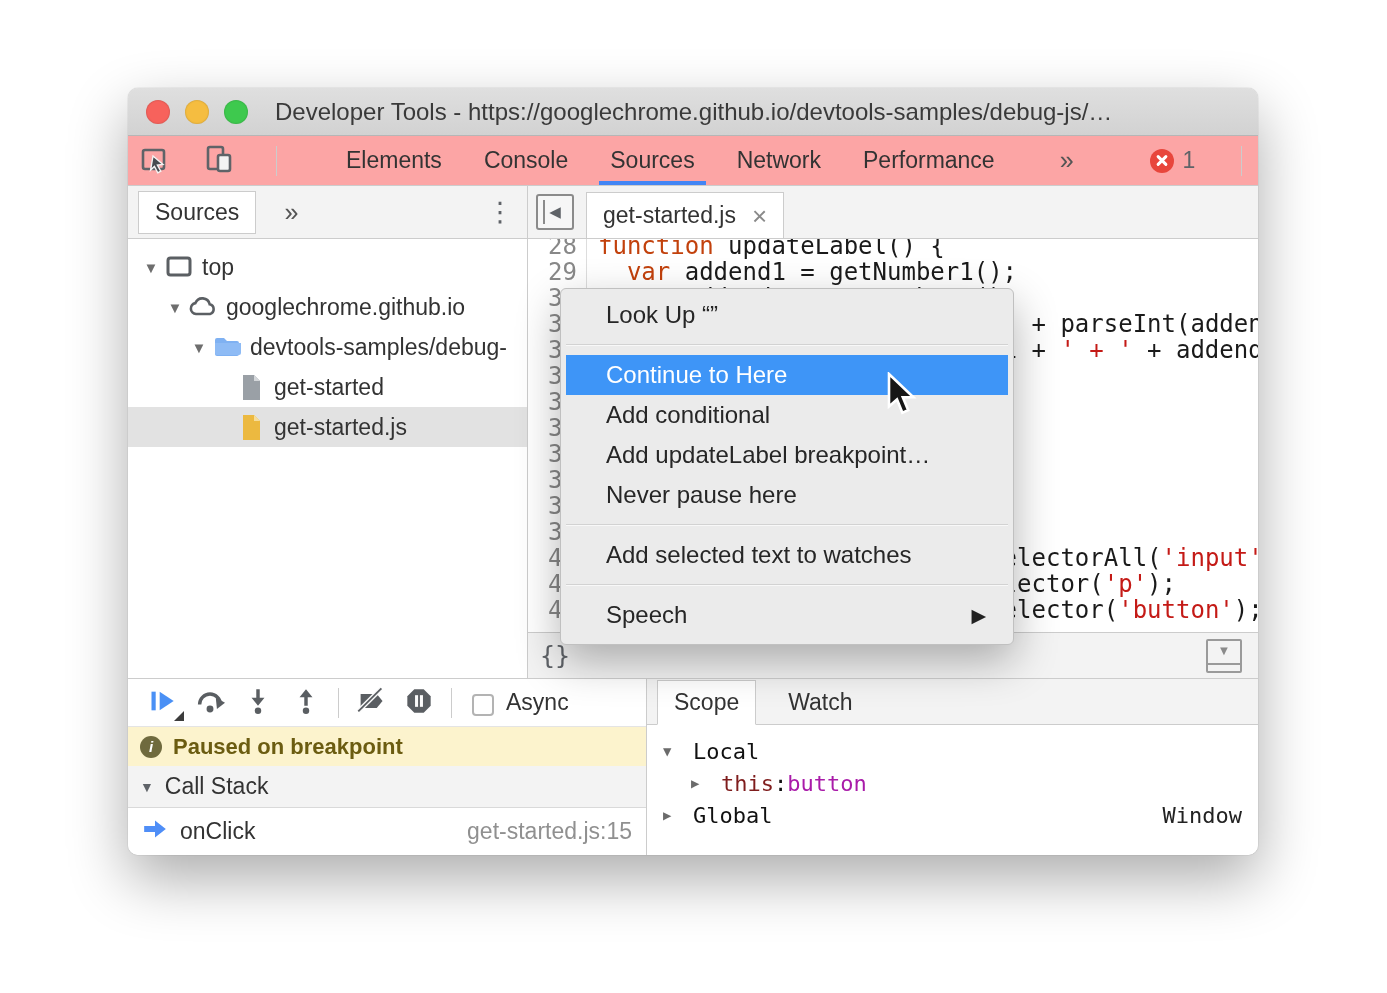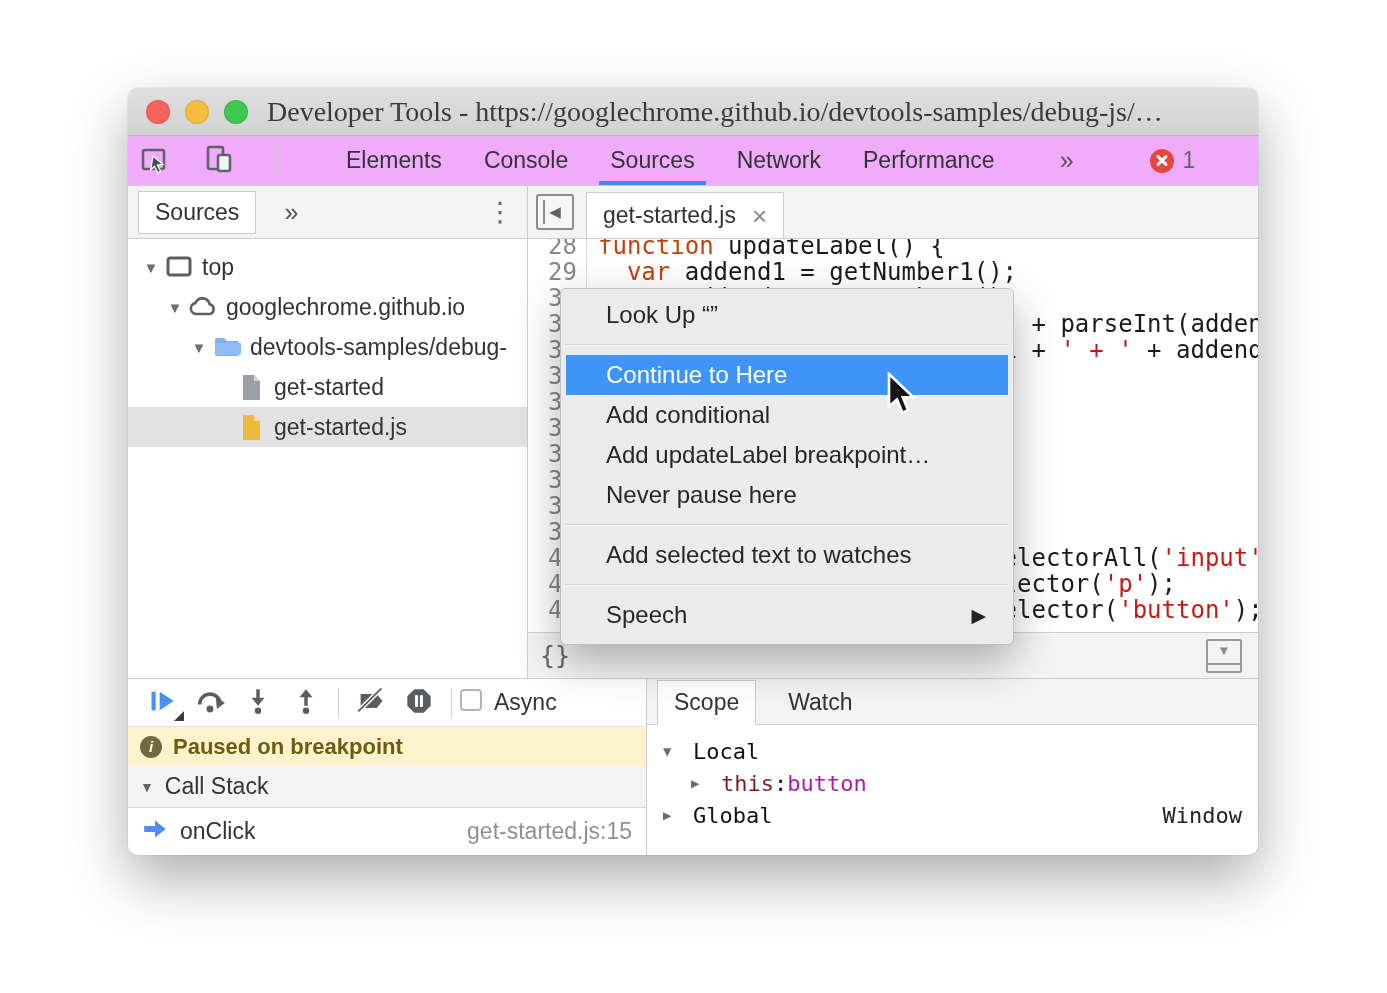--- a/index.html
+++ b/index.html
@@ -6,24 +6,24 @@
   html,body { width:1387px; height:993px; background:#fff; font-family:"Liberation Sans",sans-serif; position:relative; overflow:hidden; }
 
   .window { position:absolute; left:128px; top:88px; width:1130px; height:767px; background:#fff;
             border-radius:10px; box-shadow:0 24px 60px rgba(0,0,0,.33), 0 0 1px rgba(0,0,0,.45); overflow:hidden; }
 
   
   .titlebar { height:48px; background:linear-gradient(#dfdfdf,#d2d2d2); border-bottom:1px solid #b6b6b6;
               display:flex; align-items:center; padding:0 18px; }
   .tl { width:24px; height:24px; border-radius:50%; margin-right:15px; box-shadow:inset 0 0 2px rgba(0,0,0,.25); }
   .tl.red{background:#f7625c}.tl.yellow{background:#f5bd40}.tl.green{background:#3ec94e}
-  .title { font-size:28px; color:#3a3a3a; margin-left:4px; white-space:nowrap; overflow:hidden;font-family:Liberation Serif, serif; }
-
-  
-  .toolbar { height:50px; background:#f0abfc; border-bottom:1px solid #ccc; display:flex; align-items:center; padding:0 10px;gap:32px; }
+  .title { font-size:24px; color:#3a3a3a; margin-left:12px; white-space:nowrap; overflow:hidden; }
+
+  
+  .toolbar { height:50px; background:#fca5a5; border-bottom:1px solid #ccc; display:flex; align-items:center; padding:0 10px;gap:32px; }
   .tbtn { width:44px; height:40px; display:flex; align-items:center; justify-content:center; background:none; border:none; }
   .vsep { width:1px; height:30px; background:#ccc; margin:0 8px; flex:none; }
   .ptabs { display:flex; height:100%; margin-left:8px; }
   .ptab { font-size:23px; color:#333; display:flex; align-items:center; padding:0 3px; margin:0 18px; position:relative; }
   .ptab.active::after { content:""; position:absolute; left:-8px; right:-8px; bottom:0; height:4px; background:#4285f4; }
   .moretabs { font-size:25px; color:#555; margin:0 12px; }
   .spacer { flex:1; }
   .errwrap { display:flex; align-items:center; margin-right:6px; }
   .errbadge { width:24px; height:24px; border-radius:50%; background:#e8463c; position:relative; flex:none; }
   .errbadge::before,.errbadge::after { content:""; position:absolute; left:5px; top:10.5px; width:14px; height:3px; background:#fff; border-radius:2px; }
@@ -65,21 +65,21 @@
             display:flex; flex-direction:column; align-items:center; }
   .drawer .dtri { font-size:13px; color:#8a8a8a; line-height:20px; }
   .drawer .dline { width:100%; border-top:2px solid #9a9a9a; margin-top:auto; height:8px; }
 
   
   .bottom { height:177px; border-top:1px solid #ccc; display:flex; background:#fff; }
   .dbg { width:519px; border-right:1px solid #ccc; display:flex; flex-direction:column; }
   .dbgbar { height:48px; display:flex; align-items:center; padding:0 10px; border-bottom:1px solid #e4e4e4; }
   .dbtn { width:48px; height:40px; display:flex; align-items:center; justify-content:center; position:relative; }
   .dbtn.resume::after { content:""; position:absolute; right:2px; bottom:2px; border-left:10px solid transparent; border-bottom:10px solid #3c3c3c; }
-  .async { display:flex; align-items:flex-start; gap:12px; font-size:23px; color:#333; margin-left:0; }
+  .async { display:flex; align-items:flex-end; gap:12px; font-size:23px; color:#333; margin-left:12px; }
   .cbx { width:22px; height:22px; border:2px solid #b3b3b3; border-radius:4px; background:#fff; flex:none; }
   .paused { height:39px; background:#fcf3cd; display:flex; align-items:center; padding:0 12px; gap:11px;
             font-size:22px; font-weight:bold; color:#6b5c11; }
   .info { width:22px; height:22px; border-radius:50%; background:#6f6a3e; color:#fff; font-size:15px; font-weight:bold;
           display:flex; align-items:center; justify-content:center; flex:none; font-style:italic; }
   .csheader { height:42px; background:#f3f3f3; border-bottom:1px solid #d9d9d9; display:flex; align-items:center;
               padding:0 12px; font-size:23px; color:#333; gap:11px; }
   .cstri { font-size:14px; color:#5f6368; }
   .csrow { height:47px; display:flex; align-items:center; padding:0 14px; font-size:23px; color:#333; gap:12px; }
   .csloc { margin-left:auto; color:#909090; }

